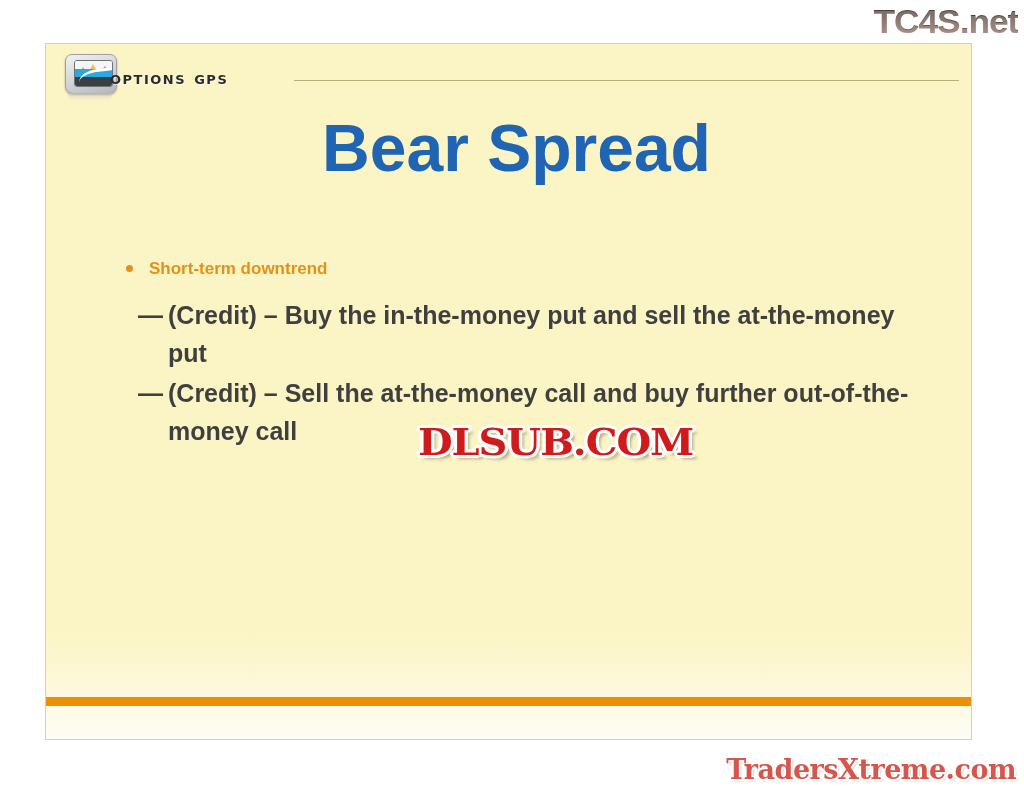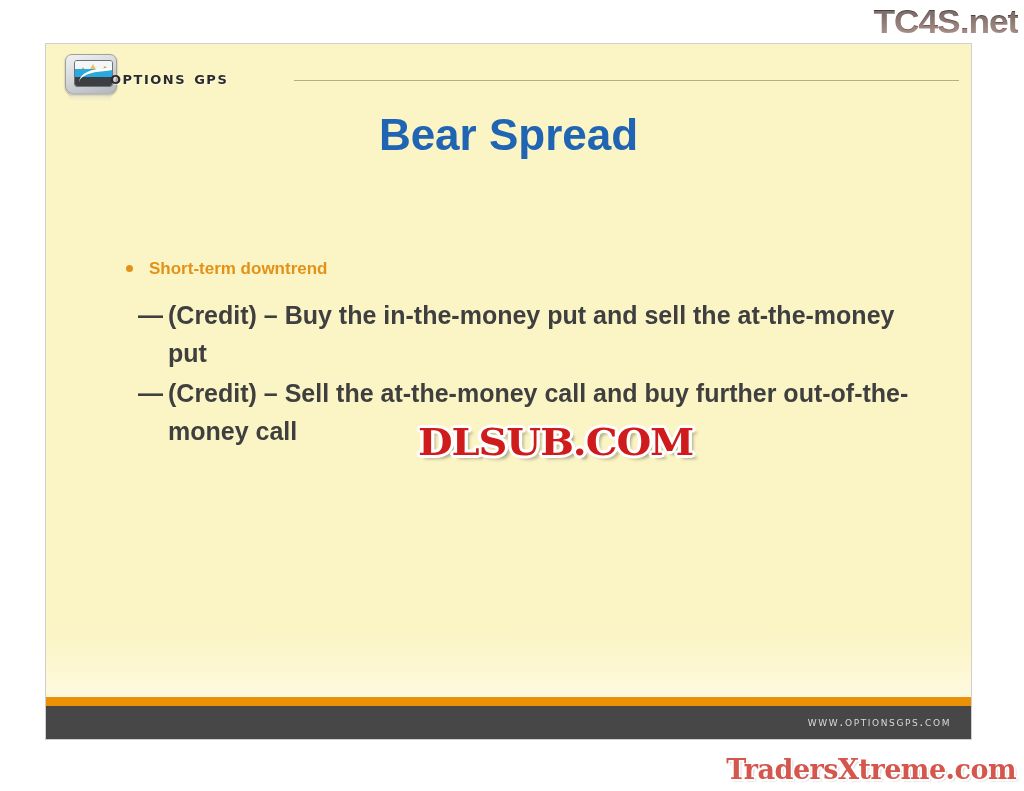--- a/index.html
+++ b/index.html
@@ -132,25 +132,25 @@
     left: 248px;
     right: 12px;
     top: 36px;
     height: 1px;
     background: #b9ae77;
   }
 
   
   .slide-title {
     position: absolute;
-    left: 0;
+    left: 8px;
     top: 66px;
     width: 100%;
     text-align: center;
-    font-size: 44px;
+    font-size: 66px;
     font-weight: bold;
     color: #2064b4;
     letter-spacing: 0px;
     font-family: "Liberation Sans", sans-serif;
   }
 
   
   .slide-body {
     position: absolute;
     left: 70px;
@@ -306,19 +306,16 @@
     <div class="bullet-l2">
       <span class="bullet-dash">—</span>
       <span>(Credit) – Sell the at-the-money call and buy further out-of-the-money call</span>
     </div>
 
   </div>
 
   <div class="dlsub-watermark">DLSUB.COM</div>
 
   <div class="footer-stripe"></div>
-  <div class="footer-bar">
-    <div class="footer-url">www.OptionsGPS.com</div>
-  </div>
 
 </div>
 
 <div class="tx-watermark">TradersXtreme.com</div>
 
 </body></html>

